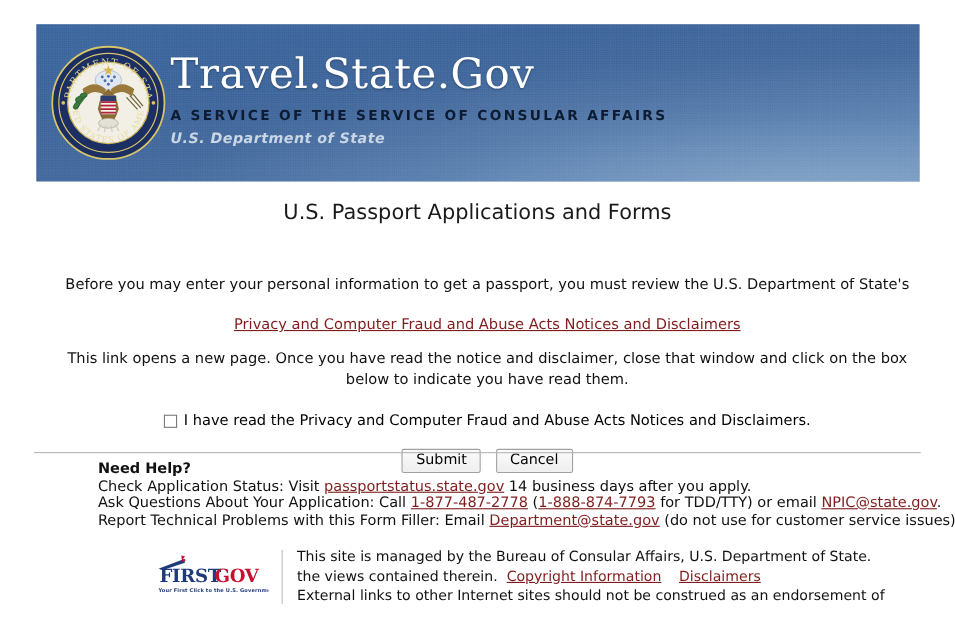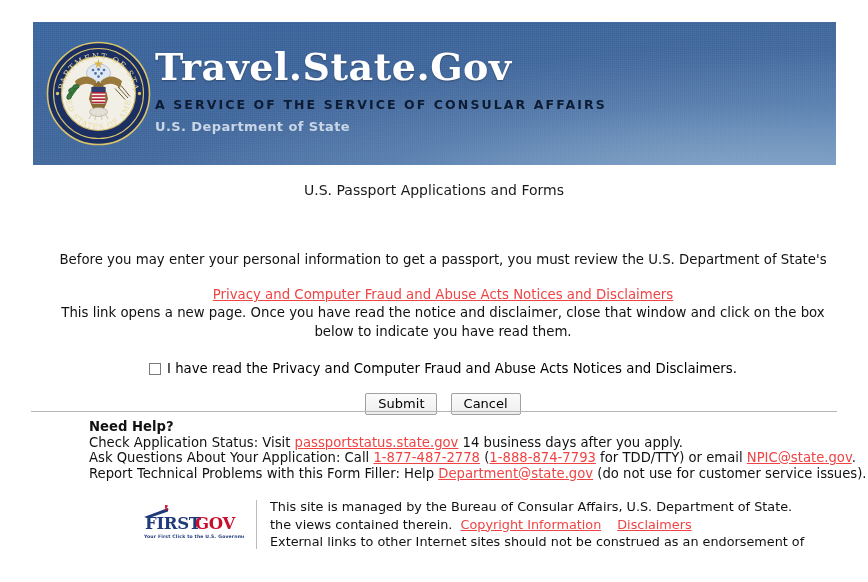--- a/index.html
+++ b/index.html
@@ -52,51 +52,52 @@
     left: 122px;
     top: 23px;
     z-index: 3;
   }
   #site-title {
     font-family: "DejaVu Serif", "Liberation Serif", serif;
     font-size: 38px;
     line-height: 44px;
     color: #ffffff;
     letter-spacing: 0.5px;
-    font-weight: bold;
+    font-weight: normal;
     white-space: nowrap;
     text-shadow: 0 1px 2px rgba(0,0,0,0.30);
   }
   #site-tagline {
     margin-top: 8px;
     font-family: "DejaVu Sans", "Liberation Sans", sans-serif;
     font-size: 12.5px;
     font-weight: bold;
     letter-spacing: 2.1px;
     color: #0d1b33;
     white-space: nowrap;
   }
   #site-agency {
     margin-top: 7px;
     font-family: "DejaVu Sans", "Liberation Sans", sans-serif;
     font-size: 13px;
     font-weight: bold;
     letter-spacing: 0.4px;
     color: #c9d6e6;
     white-space: nowrap;
+    font-style: italic;
   }
 
   
   #page-title {
     position: absolute;
     left: 0;
     top: 182px;
     width: 868px;
     text-align: center;
-    font-size: 14px;
+    font-size: 19px;
     font-weight: normal;
     color: #1a1a1a;
   }
 
   
   #main {
     position: absolute;
     left: 15px;
     top: 250px;
     width: 856px;
@@ -104,27 +105,28 @@
   }
   .intro-line {
     font-size: 13.3px;
     line-height: 19px;
     color: #111111;
   }
   #privacy-link-row {
     margin-top: 15px;
   }
   a.lnk {
-    color: #ef4444;
+    color: #7f1d1d;
     text-decoration: underline;
   }
   #privacy-link {
     font-size: 13.3px;
   }
   #instructions {
+    margin-top: 14px;
     font-size: 13.3px;
     line-height: 19px;
     width: 790px;
     margin-left: auto;
     margin-right: auto;
     color: #111111;
   }
   #consent-row {
     margin-top: 19px;
     font-size: 13.3px;
@@ -305,21 +307,21 @@
 
 <div id="divider"></div>
 
 <div id="help">
   <div id="help-heading">Need Help?</div>
 
   <div class="help-line"><span>Check Application Status: Visit </span><a class="lnk" href="#">passportstatus.state.gov</a><span> 14 business days after you apply.</span></div>
 
   <div class="help-line"><span>Ask Questions About Your Application: Call </span><a class="lnk" href="#">1-877-487-2778</a><span> (</span><a class="lnk" href="#">1-888-874-7793</a><span> for TDD/TTY) or email </span><a class="lnk" href="#">NPIC@state.gov</a><span>.</span></div>
 
-  <div class="help-line"><span>Report Technical Problems with this Form Filler: Help </span><a class="lnk" href="#">Department@state.gov</a><span> (do not use for customer service issues).</span></div>
+  <div class="help-line"><span>Report Technical Problems with this Form Filler: Email </span><a class="lnk" href="#">Department@state.gov</a><span> (do not use for customer service issues).</span></div>
 </div>
 
 <div id="footer">
 
   <div id="firstgov-logo">
     <svg viewBox="0 0 106 42" width="106" height="42">
       <path d="M 6 15 L 30 6 L 30 9.5 L 11 16 Z" fill="#1f3a7a"></path>
       <path d="M 27 3 L 30.2 3.6 L 28.2 6.4 L 31.4 7 L 27.6 8.8 L 27 4.6 Z" fill="#c8102e"></path>
       <text x="7" y="27" font-family="'DejaVu Serif', serif" font-size="16.5" font-weight="bold" fill="#1f3a7a" letter-spacing="-0.3">FIRST</text>
       <text x="57" y="27" font-family="'DejaVu Serif', serif" font-size="16.5" font-weight="bold" fill="#c8102e" letter-spacing="-0.3">GOV</text>

